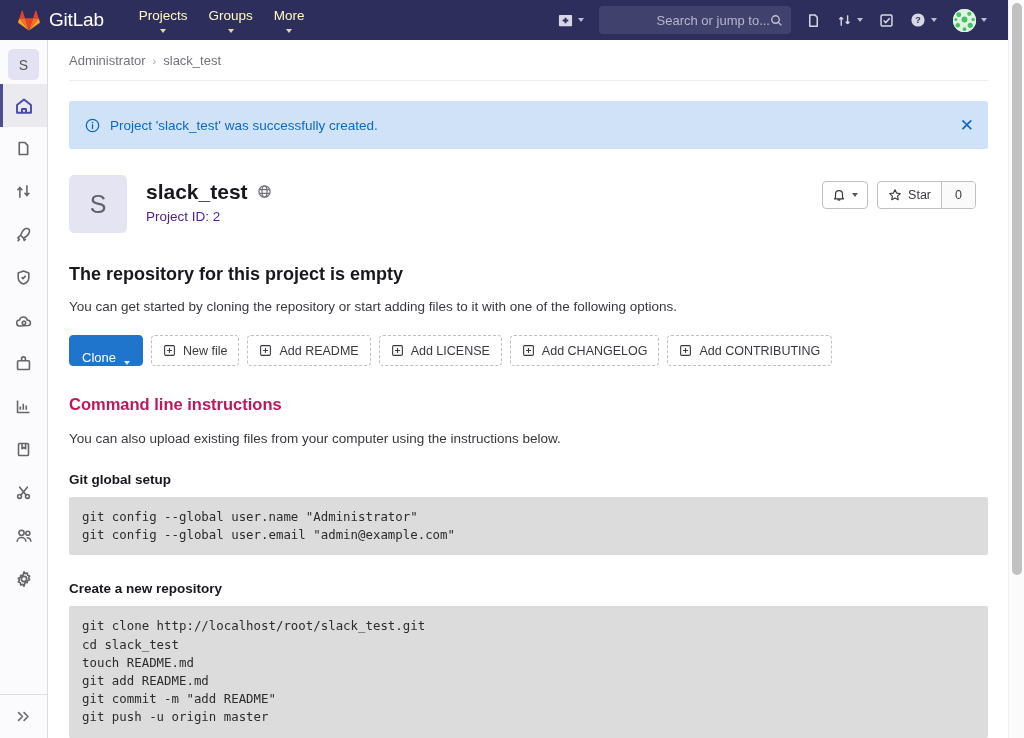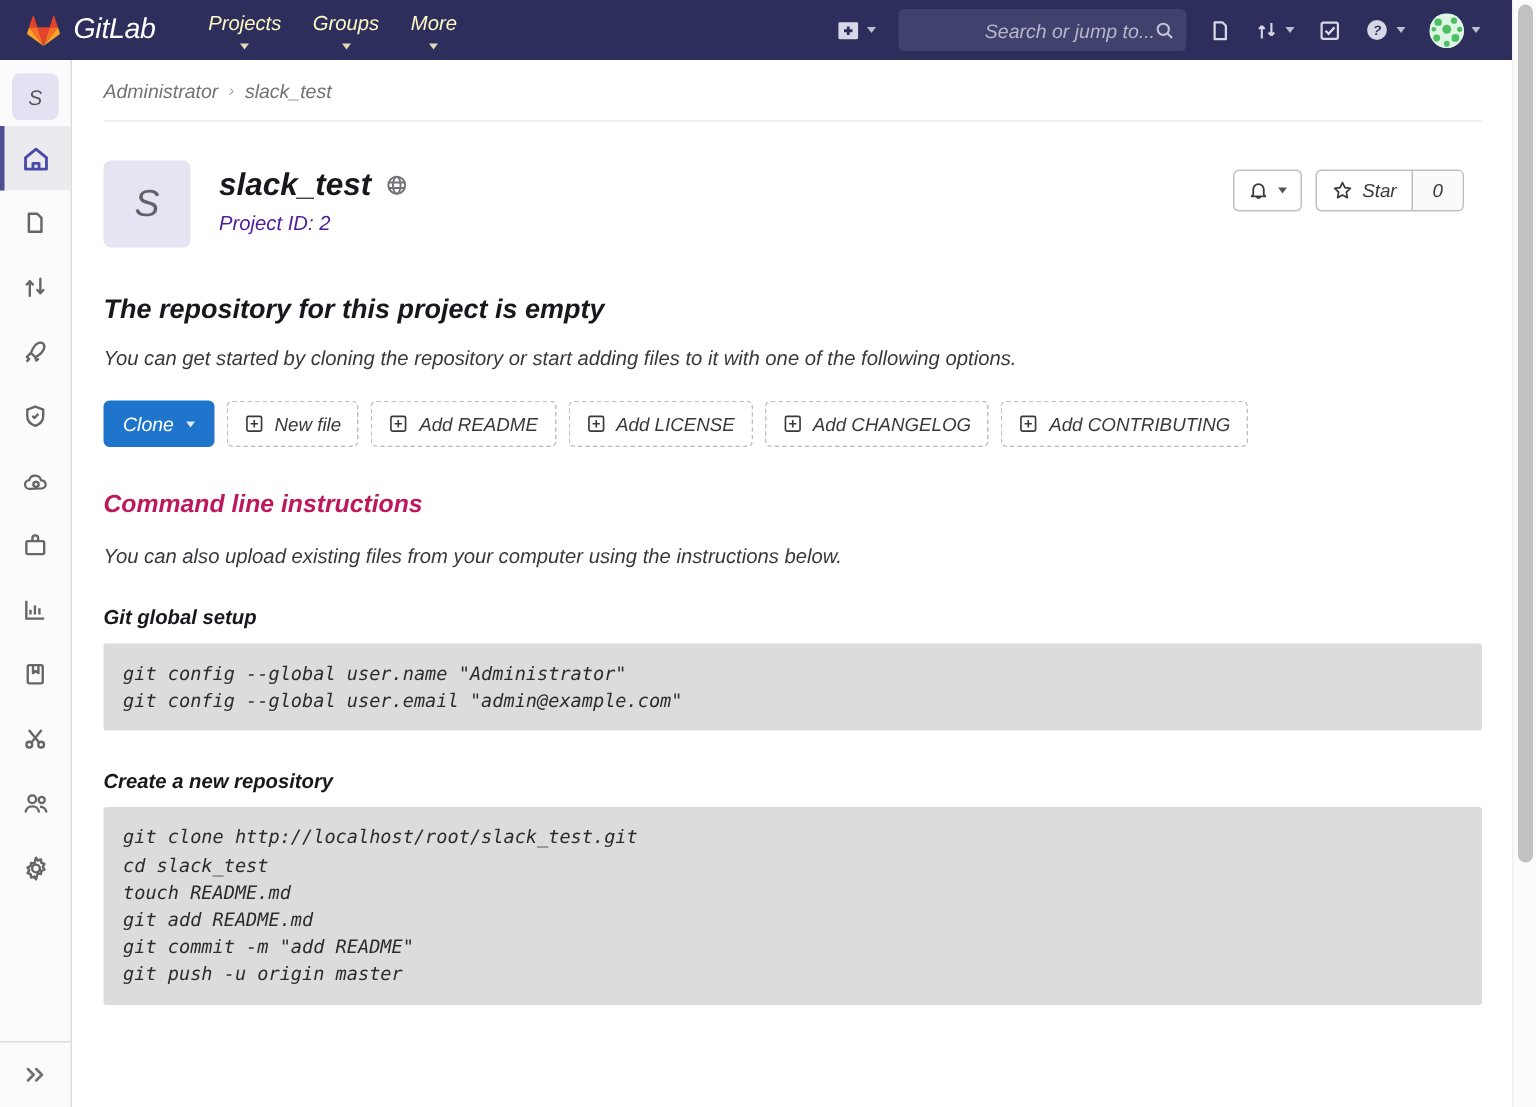--- a/index.html
+++ b/index.html
@@ -4,21 +4,21 @@
 <style>
   * { box-sizing: border-box; margin: 0; padding: 0; }
   html, body {
     width: 1024px; height: 738px;
     overflow: hidden;
     font-family: "Liberation Sans", sans-serif;
     background: #ffffff;
     color: #303030;
     -webkit-font-smoothing: antialiased;
   }
-  .app { position: relative; width: 1024px; height: 520px; font-style: italic; }
+  .app { position: relative; width: 1024px; height: 520px; }
 
   
   .navbar {
     position: absolute; top: 0; left: 0;
     width: 1008px; height: 40px;
     background: #2e2e5c;
     display: flex; align-items: center;
     z-index: 30;
   }
   .nav-logo { display: flex; align-items: center; margin-left: 18px; gap: 9px; }
@@ -177,21 +177,21 @@
     margin-top: 31px;
   }
   .empty-sub { font-size: 13.5px; color: #3a383f; margin-top: 14px; }
 
   .btn-row {
     display: flex; align-items: center; gap: 8px; margin-top: 21px;
     flex-wrap: nowrap;
   }
   .btn-clone {
     background: #1f75cb; color: #fff; border-radius: 4px;
-    height: 31px; display: flex; align-items: center; gap: 8px;
+    height: 31px; display: flex; align-items: flex-end; gap: 8px;
     padding: 0 12px; font-size: 13px; cursor: pointer; border: 1px solid #1f75cb;
   }
   .btn-dashed {
     border: 1px dashed #bfbfc3; background: #fff; border-radius: 4px;
     height: 31px; display: flex; align-items: center; gap: 7px;
     padding: 0 11px; font-size: 12.5px; color: #3a383f; cursor: pointer;
     white-space: nowrap;
   }
 
   .sec-title {
@@ -479,20 +479,31 @@
 
   <div class="content">
     <div class="inner">
 
       <div class="breadcrumb">
         <a>Administrator</a>
         <span class="bc-sep">›</span>
         <a>slack_test</a>
       </div>
 
+      <div class="alert">
+        <span class="alert-ico">
+          <svg width="15" height="15" viewBox="0 0 16 16" fill="none" stroke="#1068bf" stroke-width="1.4">
+            <circle cx="8" cy="8" r="6.6"></circle>
+            <path d="M8 7.2v4.1" stroke-linecap="round"></path>
+            <circle cx="8" cy="4.9" r=".85" fill="#1068bf" stroke="none"></circle>
+          </svg>
+        </span>
+        <span>Project 'slack_test' was successfully created.</span>
+        <span class="alert-close">✕</span>
+      </div>
 
       <div class="project-head">
         <div class="proj-avatar">S</div>
         <div class="proj-meta">
           <div class="proj-title">
             <span>slack_test</span>
             <span>
               <svg width="15" height="15" viewBox="0 0 16 16" fill="none" stroke="#737278" stroke-width="1.35">
                 <circle cx="8" cy="8" r="6"></circle>
                 <ellipse cx="8" cy="8" rx="2.7" ry="6"></ellipse>

